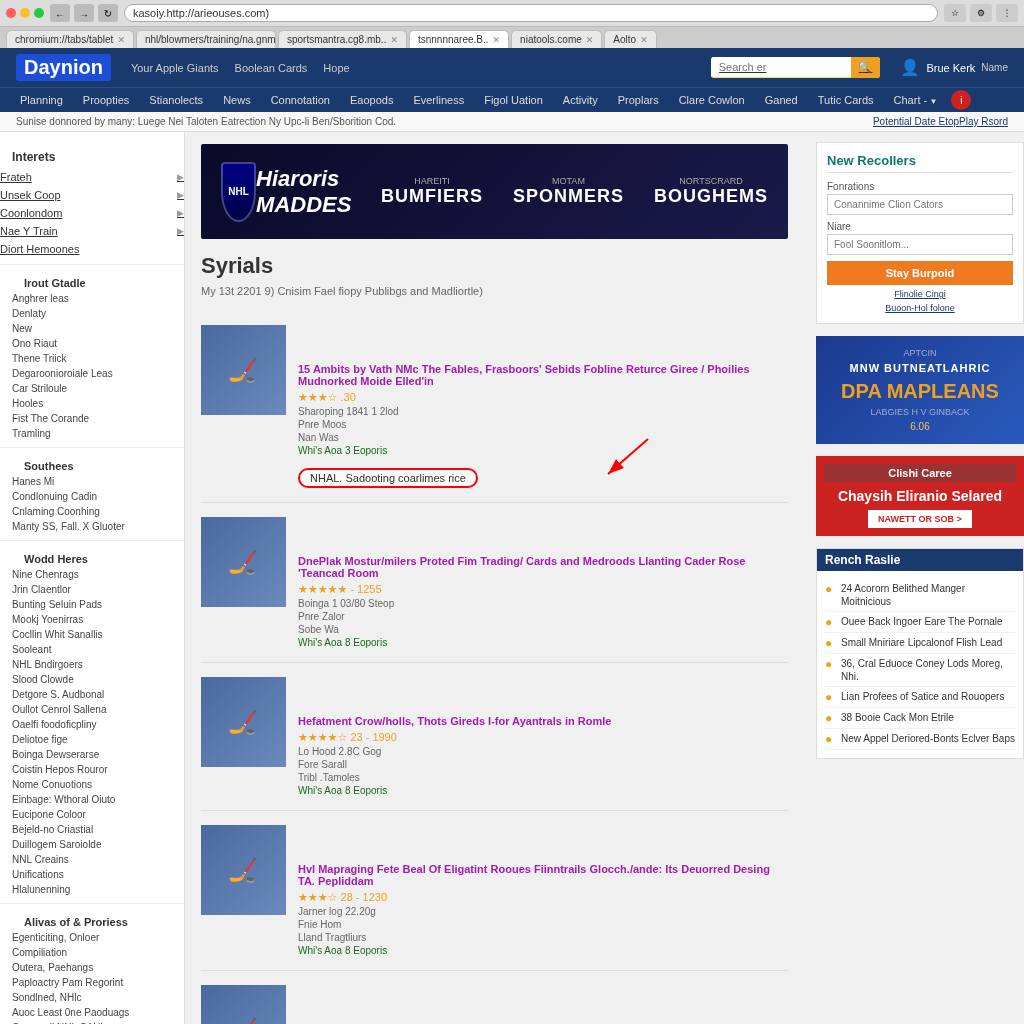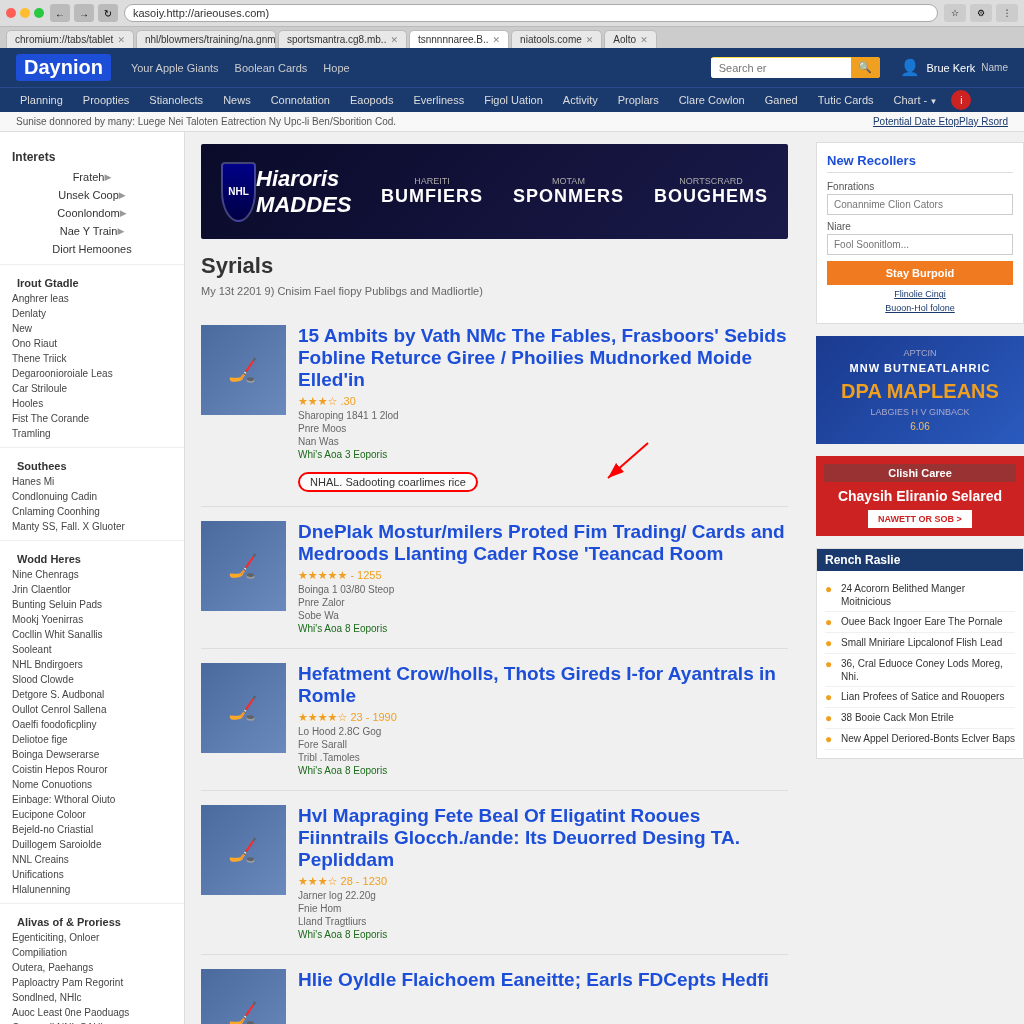--- a/index.html
+++ b/index.html
@@ -22,21 +22,21 @@
     .browser-tabs { background: #ccc; display: flex; gap: 2px; padding: 3px 6px 0; overflow: hidden; }
     .tab { background: #e8e8e8; border-radius: 5px 5px 0 0; padding: 3px 8px; font-size: 10px; white-space: nowrap; overflow: hidden; text-overflow: ellipsis; max-width: 140px; display: flex; align-items: center; gap: 4px; cursor: pointer; border: 1px solid #bbb; border-bottom: none; }
     .tab.active { background: white; }
     .tab-close { font-size: 9px; color: #888; cursor: pointer; }
 
     
     .site-header { background: #1a3a6e; padding: 6px 16px; display: flex; align-items: center; gap: 20px; }
     .site-logo { color: white; font-size: 20px; font-weight: bold; background: #1d4ed8; padding: 2px 8px; border-radius: 3px; }
     .header-links { display: flex; gap: 16px; flex: 1; }
     .header-link { color: #ccc; font-size: 11px; text-decoration: none; }
-    .search-bar { display: flex; align-items: center; background: #fde047; border-radius: 3px; overflow: hidden; }
+    .search-bar { display: flex; align-items: flex-start; background: #fde047; border-radius: 3px; overflow: hidden; text-decoration: underline; }
     .search-input { border: none; outline: none; padding: 4px 8px; font-size: 11px; width: 140px; }
     .search-btn { background: #f0a020; border: none; padding: 4px 8px; cursor: pointer; color: white; font-size: 11px; }
     .header-user { display: flex; align-items: center; gap: 6px; }
     .user-icon { color: white; font-size: 16px; }
     .user-name { color: white; font-size: 11px; }
     .header-extra { color: #ccc; font-size: 10px; }
 
     
     .nav-bar { background: #1a3a6e; padding: 0 10px; display: flex; gap: 0; border-top: 1px solid #2a4a8e; }
     .nav-item { color: #ddd; font-size: 11px; padding: 6px 10px; cursor: pointer; white-space: nowrap; }
@@ -46,50 +46,50 @@
     .announce-bar { background: #f8f8f8; padding: 4px 16px; font-size: 10px; color: #555; border-bottom: 1px solid #ddd; display: flex; justify-content: space-between; }
     .announce-right { display: flex; }
     .announce-link { color: #1a3a6e; text-decoration: underline; cursor: pointer; }
 
     
     .main-layout { display: flex; background: #f0f0f0; }
 
     
     .sidebar { width: 185px; min-width: 185px; background: white; padding: 10px 0; border-right: 1px solid #ddd; }
     .sidebar-section-title { font-size: 12px; font-weight: bold; color: #333; padding: 8px 12px 4px; }
-    .sidebar-item { display: flex; justify-content: center; align-items: center; padding: 3px 20px; font-size: 11px; color: #333; cursor: pointer; }
+    .sidebar-item { display: flex; justify-content: space-between; align-items: center; padding: 3px 0; font-size: 11px; color: #333; cursor: pointer; text-decoration: underline; }
     .sidebar-arrow { color: #999; font-size: 9px; }
     .sidebar-divider { height: 1px; background: #eee; margin: 6px 0; }
-    .sidebar-subsection { font-size: 11px; font-weight: bold; color: #333; padding: 6px 17px 2px; }
+    .sidebar-subsection { font-size: 11px; font-weight: bold; color: #333; padding: 6px 24px 2px; }
     .sidebar-subitem { padding: 2px 12px; font-size: 10px; color: #444; cursor: pointer; }
 
     
     .content-area { flex: 1; padding: 12px 16px; }
 
     
     .page-title { font-size: 22px; font-weight: bold; color: #333; margin-bottom: 6px; }
     .page-subtitle { font-size: 11px; color: #666; margin-bottom: 14px; }
 
     
     .article-item { display: flex; gap: 12px; padding: 14px 0; border-bottom: 1px solid #ddd; position: relative; }
     .article-img { width: 85px; min-width: 85px; height: 90px; background: #8899aa; display: flex; align-items: center; justify-content: center; overflow: hidden; }
     .article-img-inner { width: 85px; height: 90px; background: linear-gradient(135deg, #4a6a9e, #6a8abe); display: flex; align-items: center; justify-content: center; color: white; font-size: 24px; }
     .article-body { flex: 1; }
-    .article-title { font-size: 19px; font-weight: bold; color: #1d4ed8; margin-bottom: 4px; cursor: pointer; }
+    .article-title { font-size: 11px; font-weight: bold; color: #a21caf; margin-bottom: 4px; cursor: pointer; margin-top: 38px; }
     .stars { color: #f0a020; font-size: 11px; }
     .article-meta { font-size: 10px; color: #666; margin: 2px 0; }
     .article-link { font-size: 10px; color: #1a6a1a; cursor: pointer; }
     .oval-highlight { border: 2px solid red; border-radius: 20px; padding: 2px 10px; display: inline-block; font-size: 11px; color: #333; background: rgba(255,255,255,0.8); margin-top: 4px; }
 
     
     .right-sidebar { width: 220px; min-width: 220px; padding: 10px 0 10px 12px; }
 
     
     .newsletter-box { background: white; border: 1px solid #ddd; padding: 10px; margin-bottom: 12px; }
-    .newsletter-title { font-size: 13px; font-weight: bold; color: #1d4ed8; margin-bottom: 8px; border-bottom: 1px solid #ddd; padding-bottom: 4px; }
+    .newsletter-title { font-size: 13px; font-weight: bold; color: #0f766e; margin-bottom: 8px; border-bottom: 1px solid #ddd; padding-bottom: 4px; }
     .form-label { font-size: 10px; color: #555; margin-bottom: 2px; }
     .form-input { width: 100%; border: 1px solid #ccc; padding: 4px 6px; font-size: 10px; margin-bottom: 6px; }
     .form-btn { width: 100%; background: #f07a20; color: white; border: none; padding: 6px; font-size: 11px; cursor: pointer; font-weight: bold; }
     .form-small-link { font-size: 9px; color: #1a3a6e; text-align: center; display: block; margin-top: 4px; cursor: pointer; text-decoration: underline; }
 
     
     .ad-box { margin-bottom: 12px; overflow: hidden; }
     .ad-box-blue { background: linear-gradient(135deg, #1a3a8e, #2a5abe); padding: 12px; text-align: center; color: white; }
     .ad-box-logo { font-size: 11px; font-weight: bold; letter-spacing: 1px; margin-bottom: 6px; }
     .ad-box-main { font-size: 20px; font-weight: bold; color: #f0a020; }

